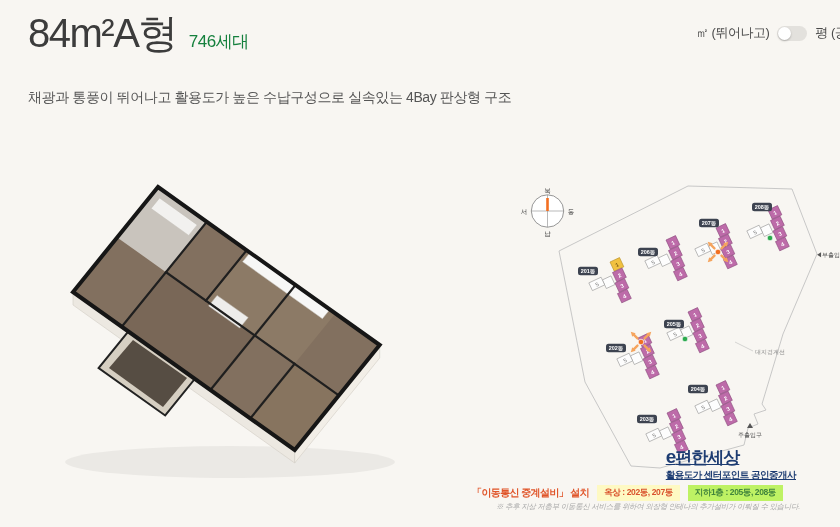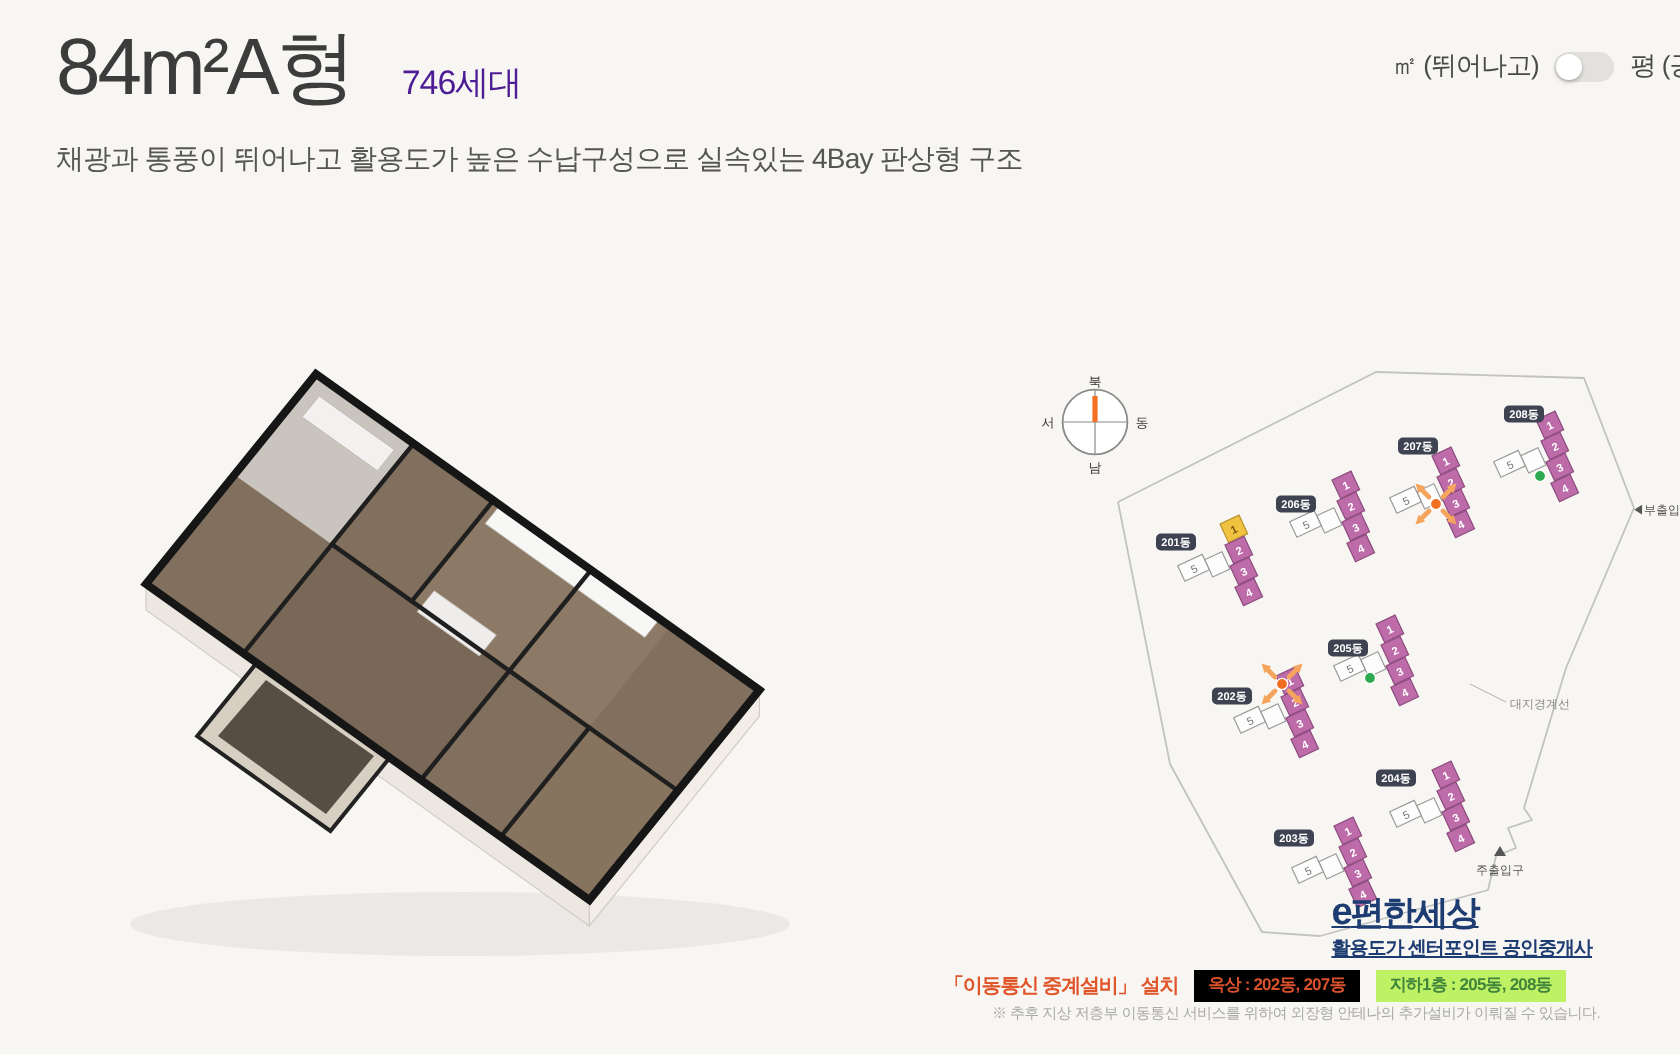--- a/index.html
+++ b/index.html
@@ -5,46 +5,46 @@
   * { margin:0; padding:0; box-sizing:border-box; }
   html,body { width:840px; height:527px; }
   body {
     position:relative; overflow:hidden;
     background:#f8f6f2;
     font-family:"Liberation Sans", sans-serif;
     color:#3f3f3f;
   }
   
   .header { position:absolute; left:28px; top:6px; }
-  .title-row { display:flex; align-items:baseline; gap:24px; }
+  .title-row { display:flex; align-items:baseline; gap:12px; }
   .page-title { font-size:40px; font-weight:400; letter-spacing:-1.5px; color:#3c3c3c; }
-  .units-count { font-size:17px; color:#4c1d95; letter-spacing:-0.5px; }
-  .subtitle { margin-top:10px; font-size:14px; color:#555; letter-spacing:-0.4px; }
+  .units-count { font-size:17px; color:#15803d; letter-spacing:-0.5px; }
+  .subtitle { margin-top:28px; font-size:14px; color:#555; letter-spacing:-0.4px; }
   
   .area-toggle { position:absolute; left:696px; top:24px; display:flex; align-items:center; gap:8px;
                  font-size:13px; color:#4a4a4a; white-space:nowrap; letter-spacing:-0.5px;}
   .toggle-pill { position:relative; width:30px; height:15px; border-radius:8px; background:#e3e1dd; flex:0 0 auto; cursor:pointer;}
   .toggle-knob { position:absolute; left:1px; top:1px; width:13px; height:13px; border-radius:50%;
                  background:#fff; box-shadow:0 1px 2px rgba(0,0,0,.25); }
   
   .floorplan { position:absolute; left:40px; top:162px; }
   .siteplan  { position:absolute; left:495px; top:175px; }
   svg text { font-family:"Liberation Sans", sans-serif; }
   
   .logo { position:absolute; right:44px; top:446px; text-align:left; color:#1d3c72; line-height:1.15;text-decoration:underline; }
   .logo .brand { font-size:17px; font-weight:bold; letter-spacing:-1px; }
   .logo .brand .e { font-size:19px; }
   .logo .agency { font-size:9.5px; font-weight:bold; letter-spacing:-0.5px; margin-top:2px; }
   
   .legend { position:absolute; left:472px; top:485px; display:flex; align-items:center; gap:8px; white-space:nowrap; }
   .legend-title { font-size:10px; font-weight:bold; color:#e0552a; letter-spacing:-0.6px; }
   .badge { font-size:8.5px; font-weight:bold; padding:2px 7px; letter-spacing:-0.4px; }
-  .badge.rooftop  { background:#000000; color:#d9512c; }
+  .badge.rooftop  { background:#fef9c3; color:#d9512c; }
   .badge.basement { background:#bef264; color:#41853c; }
-  .legend-note { position:absolute; left:496px; top:502px; font-size:7.5px; color:#aaa; letter-spacing:-0.3px; }
+  .legend-note { position:absolute; left:496px; top:502px; font-size:7.5px; color:#aaa; letter-spacing:-0.3px;font-style:italic; }
 </style>
 </head>
 <body>
 
 <div class="header">
   <div class="title-row">
     <h1 class="page-title">84m²A형</h1>
     <span class="units-count">746세대</span>
   </div>
   <p class="subtitle">채광과 통풍이 뛰어나고 활용도가 높은 수납구성으로 실속있는 4Bay 판상형 구조</p>

